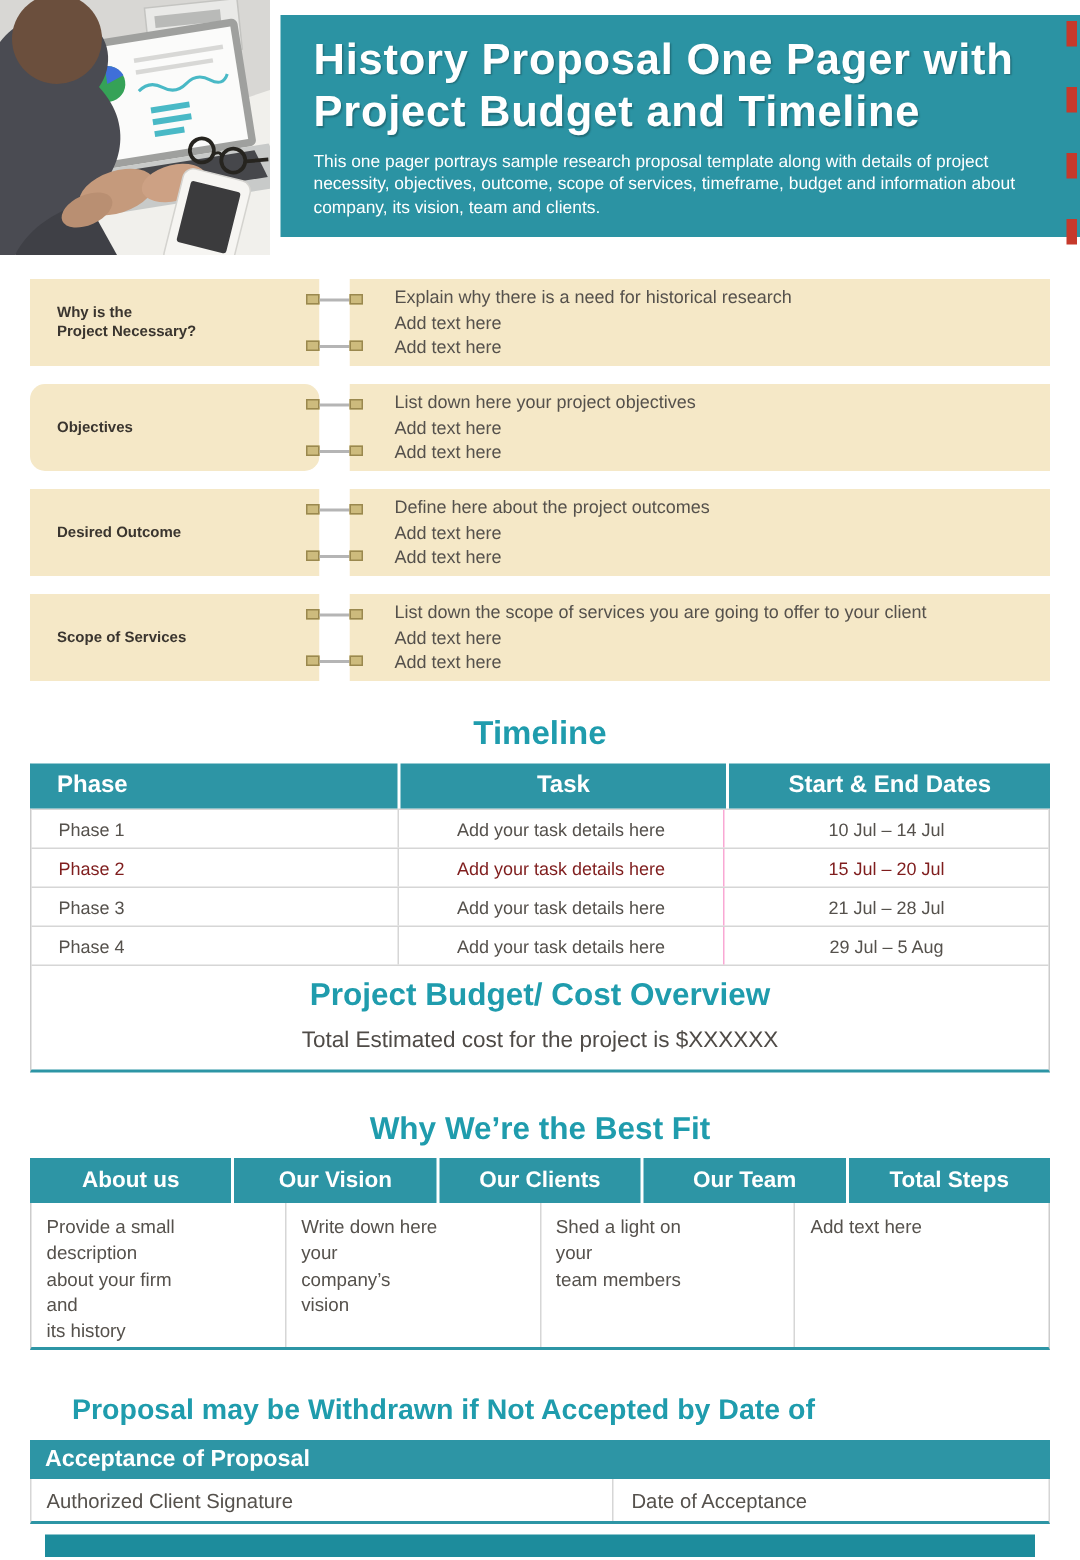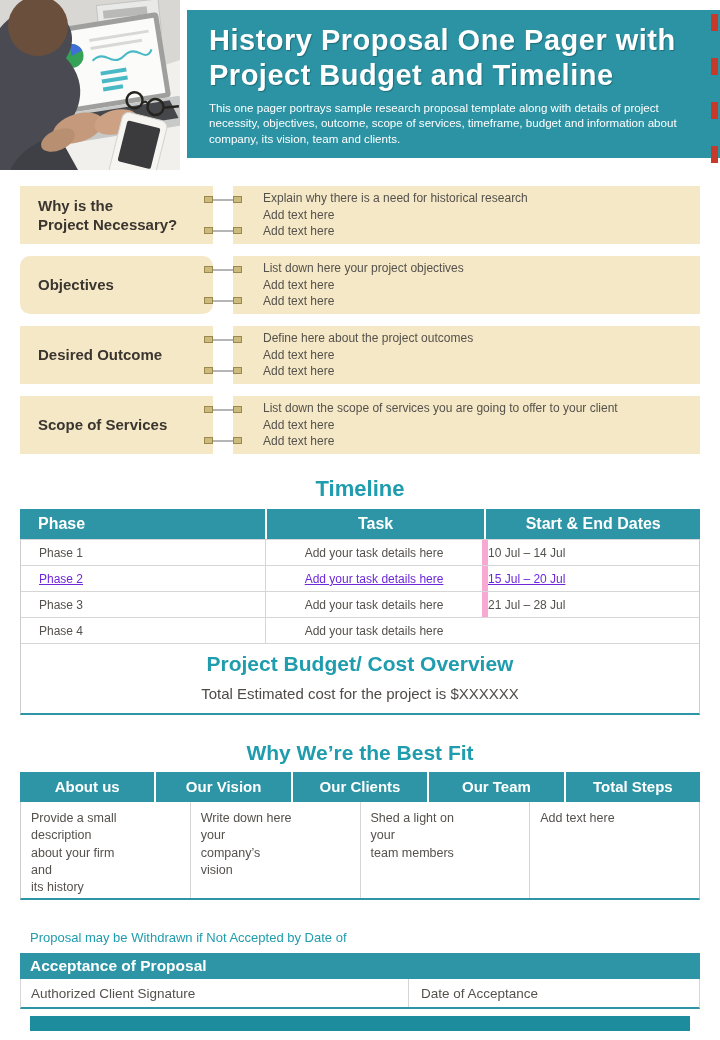--- a/index.html
+++ b/index.html
@@ -15,21 +15,21 @@
   .header-title { color:#fff; font-weight:bold; font-size:29px; line-height:35px;
                   letter-spacing:0.5px; text-shadow:1px 1px 1px rgba(0,0,0,0.25); }
   .header-sub { color:#fff; font-size:11.6px; line-height:1.32; margin-top:7px; max-width:505px; }
   .red-dashes { position:absolute; right:2px; top:0; height:148px; width:7px; }
   .red-dashes i { position:absolute; right:0; width:7px; height:17px; display:block; }
 
   
   .sections { margin:16px 20px 0 20px; }
   .section-row { display:flex; height:58px; margin-bottom:12px; position:relative; }
   .section-left { width:193px; flex:0 0 193px; display:flex; align-items:center;
-                  padding-left:18px; font-weight:bold; font-size:15px; line-height:1.3;
+                  padding-left:18px; font-weight:bold; font-size:10px; line-height:1.3;
                   white-space:pre-line; }
   .section-gap { width:20px; flex:0 0 20px; position:relative; background:#fff; }
   .section-right { flex:1; display:flex; flex-direction:column; justify-content:center;
                    padding-left:30px; font-size:12px; line-height:1.38; }
   .connector { position:absolute; left:-9px; width:38px; height:7px; display:flex; align-items:center; }
   .connector.top { top:10px; } .connector.bottom { bottom:10px; }
   .connector .sq { width:9px; height:7px; background:#cdbb7d; border:1px solid #9a884e; }
   .connector .ln { flex:1; height:2px; background:#b5b5b5; }
 
   
@@ -43,37 +43,37 @@
   .tl-head { display:flex; background:#fff; margin:-1px -1px 0 -1px; }
   .tl-head .th { height:30px; line-height:30px; color:#fff; font-weight:bold; font-size:16px; }
   .tl-head .th + .th { margin-left:2px; }
   .th-phase { width:36%; text-align:left; padding-left:18px; }
   .th-task  { width:32%; text-align:center; }
   .th-dates { flex:1; text-align:center; }
   .tl-row { display:flex; height:26px; align-items:center; border-top:1px solid #d6d6d6; font-size:12px; }
   .tl-row:first-of-type { border-top:none; }
   .td-phase { width:36%; padding-left:18px; }
   .td-task  { width:32%; text-align:center; border-left:1px solid #d6d6d6; align-self:stretch; line-height:26px; }
-  .td-dates { flex:1; text-align:left; border-left:6px solid #f9a8d4; align-self:stretch; line-height:26px; }
+  .td-dates { flex:1; text-align:center; border-left:1px solid #f9a8d4; align-self:stretch; line-height:26px; }
   .budget { border-top:1px solid #d6d6d6; text-align:center; padding-bottom:11px; }
   .budget-text { font-size:15px; margin-top:9px; }
 
   
   .bf-box { margin:8px 20px 0 20px; border:1px solid #cccccc; border-top:none; }
   .bf-head { display:flex; margin:-1px -1px 0 -1px; }
   .bf-head .th { flex:1; height:30px; line-height:30px; text-align:center;
                  color:#fff; font-weight:bold; font-size:15px; }
   .bf-head .th + .th { margin-left:2px; }
   .bf-body { display:flex; height:96px; }
   .bf-body .td { flex:1; padding:8px 4px 0 10px; font-size:12.5px; line-height:1.38;
                  white-space:pre-line; }
   .bf-body .td + .td { border-left:1px solid #d6d6d6; }
 
   
-  .accept-intro { margin:30px 20px 0 30px; font-weight:normal; font-size:13px; }
+  .accept-intro { margin:30px 20px 0 48px; font-weight:bold; font-size:19px; }
   .accept-bar { margin:8px 20px 0 20px; height:26px; line-height:26px; color:#fff;
                 font-weight:bold; font-size:15.5px; padding-left:10px; }
   .accept-row { margin:0 20px; display:flex; height:30px; align-items:center;
                 border-left:1px solid #d6d6d6; border-right:1px solid #d6d6d6; font-size:13.5px; }
   .accept-left { width:50%; padding-left:10px; }
   .accept-right { flex:1; padding-left:12px; border-left:1px solid #d6d6d6; align-self:stretch; line-height:30px; }
 
   .footer-bar { margin:7px 30px 0 30px; height:15px; }
 </style>
 </head>
@@ -244,33 +244,34 @@
     <div class="tl-head">
       <div class="th th-phase" style="background:#2d95a5;">Phase</div>
       <div class="th th-task" style="background:#2d95a5;">Task</div>
       <div class="th th-dates" style="background:#2d95a5;">Start &amp; End Dates</div>
     </div>
     <div class="tl-row" style="color:#55514c;">
       <div class="td-phase">Phase 1</div>
       <div class="td-task">Add your task details here</div>
       <div class="td-dates">10 Jul – 14 Jul</div>
     </div>
-    <div class="tl-row" style="color:#6d28d9;text-decoration:underline;">
+    <div class="tl-row" style="color:#7f1d1d;">
       <div class="td-phase">Phase 2</div>
       <div class="td-task">Add your task details here</div>
       <div class="td-dates">15 Jul – 20 Jul</div>
     </div>
     <div class="tl-row" style="color:#55514c;">
       <div class="td-phase">Phase 3</div>
       <div class="td-task">Add your task details here</div>
       <div class="td-dates">21 Jul – 28 Jul</div>
     </div>
     <div class="tl-row" style="color:#55514c;">
       <div class="td-phase">Phase 4</div>
       <div class="td-task">Add your task details here</div>
+      <div class="td-dates">29 Jul – 5 Aug</div>
     </div>
 
     <div class="budget">
       <div class="h-teal h-budget" style="color:#1f9cad;">Project Budget/ Cost Overview</div>
       <div class="budget-text" style="color:#4f4b47;">Total Estimated cost for the project is $XXXXXX</div>
     </div>
   </div>
 
   <div class="h-teal h-bestfit" style="color:#1f9cad;">Why We’re the Best Fit</div>
 

